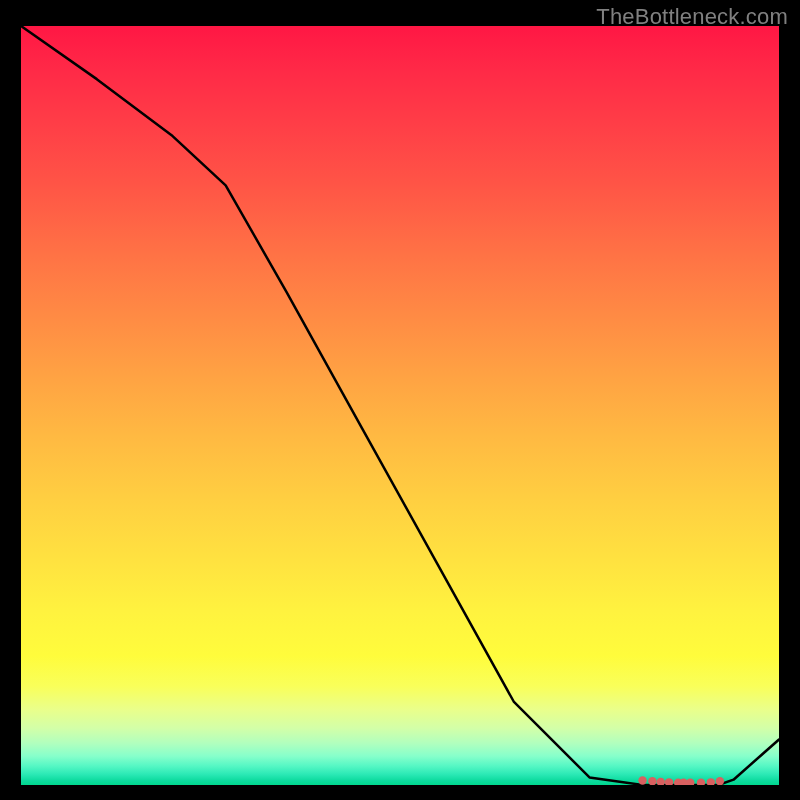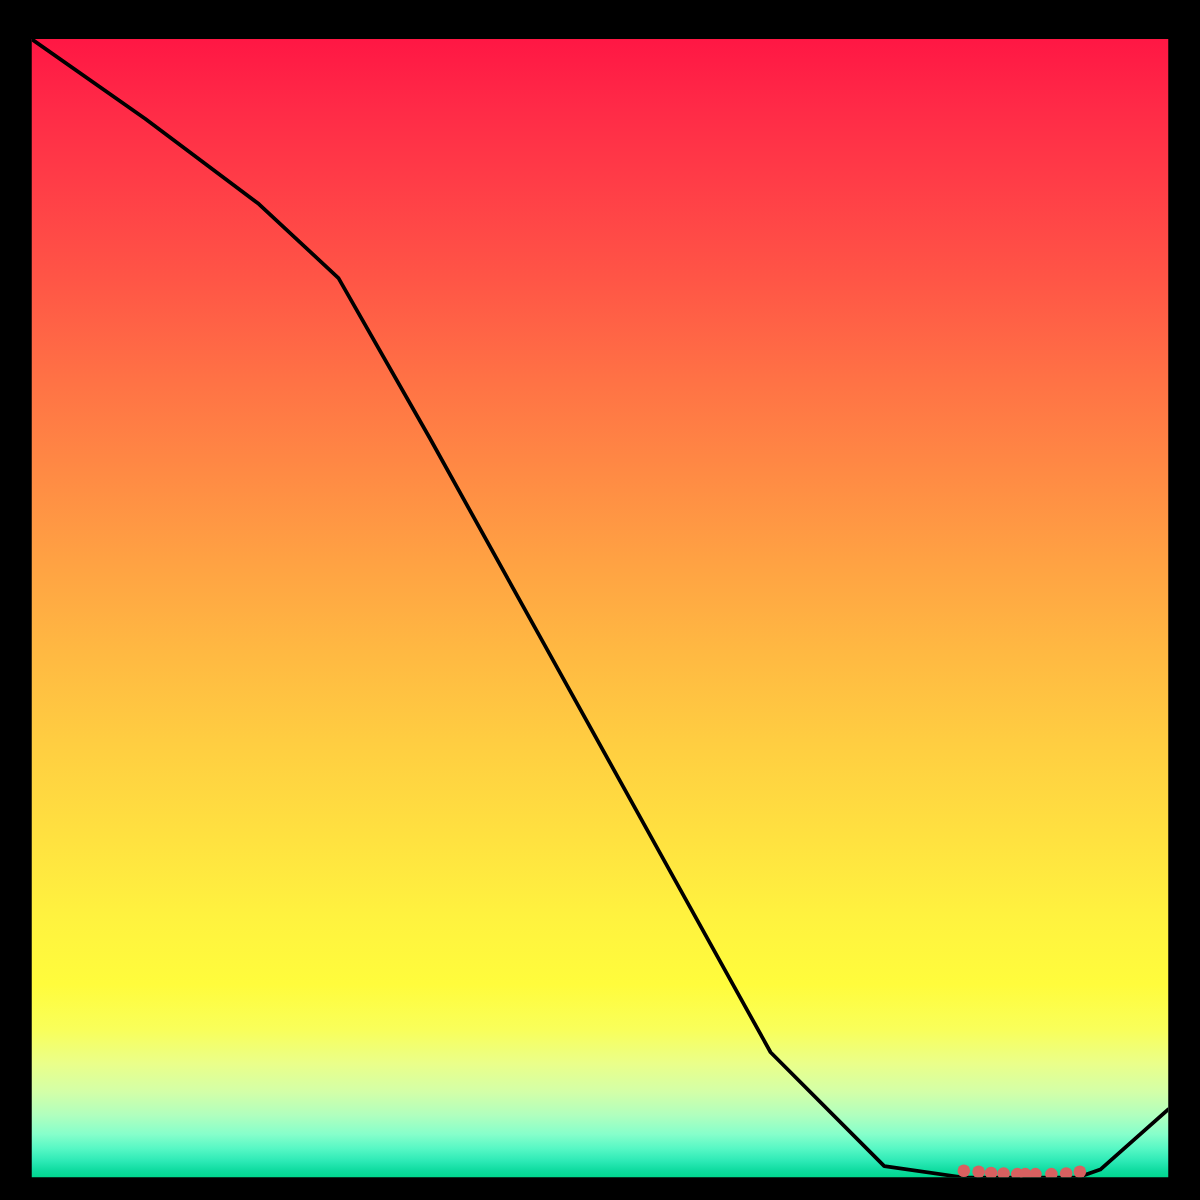--- a/index.html
+++ b/index.html
@@ -63,20 +63,21 @@
     height: 100%;
     z-index: 2;
   }
   svg .scatter circle {
     fill: #d86060;
   }
 </style>
 </head>
 <body>
 <div class="frame">
+  <div class="watermark">TheBottleneck.com</div>
   <div class="plot">
     <div class="gradient"></div>
     <svg class="line" viewBox="0 0 758 759" preserveAspectRatio="none">
       <g>
         <path id="main-line" fill="none" stroke="#000000" stroke-width="2.5" stroke-linejoin="round" stroke-linecap="round" d="M0.00 0.00 L75.80 53.13 L151.60 110.06 L204.66 159.39 L265.30 265.65 L341.10 402.27 L416.90 538.89 L492.70 675.51 L568.50 751.41 L621.56 759.00 L651.88 759.00 L674.62 759.00 L697.36 759.00 L712.52 753.69 L758.00 713.46"></path>
       </g>
       <g class="scatter" id="scatter-layer">
           <circle cx="621.56" cy="754.45" r="4.2"></circle>
           <circle cx="631.41" cy="755.21" r="4.2"></circle>
           <circle cx="639.75" cy="755.96" r="4.2"></circle>

